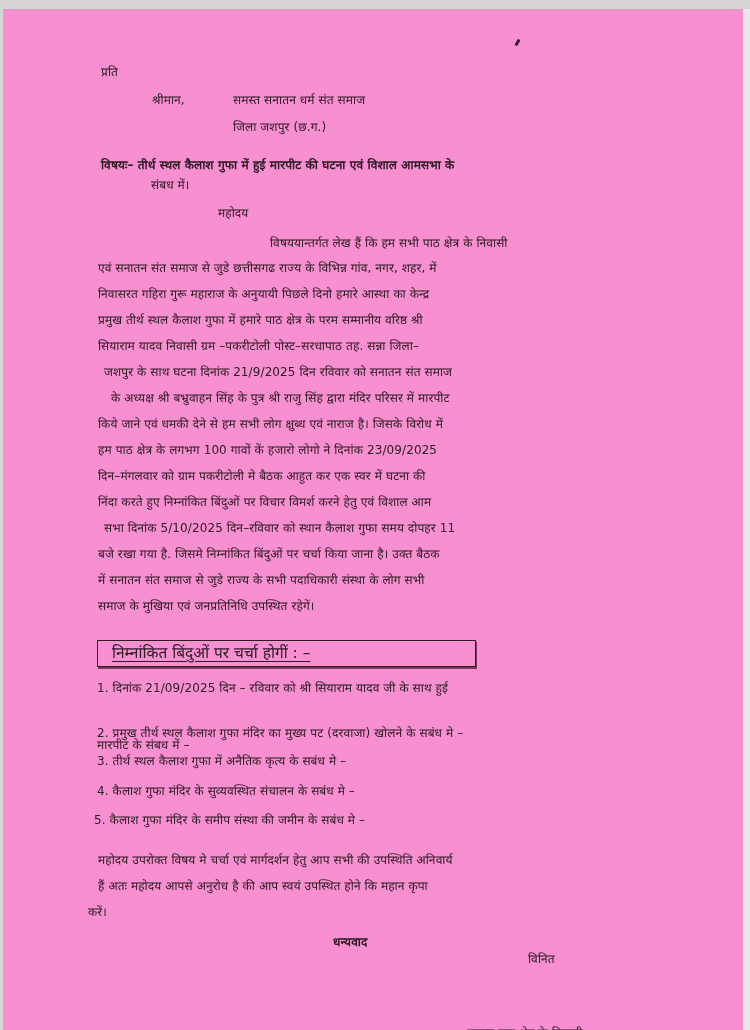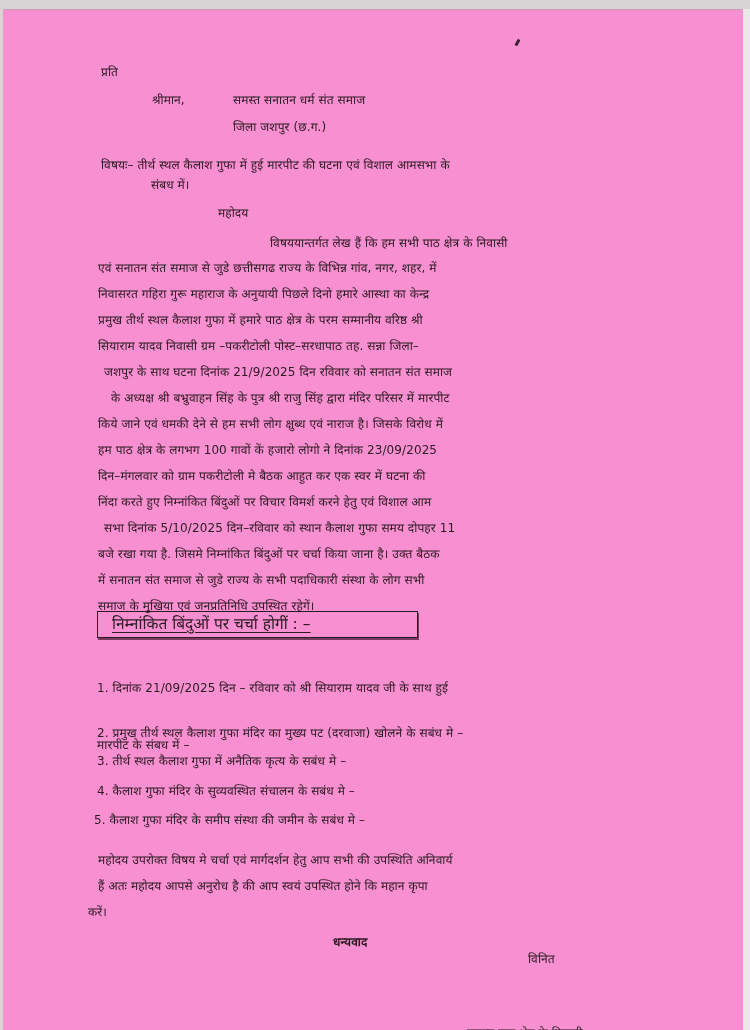--- a/index.html
+++ b/index.html
@@ -35,22 +35,22 @@
     .line {
       position: absolute;
       font-size: 12px;
       line-height: 20px;
       white-space: nowrap;
       letter-spacing: 0.1px;
     }
     .heading-box {
       position: absolute;
       left: 97px;
-      top: 611px;
-      width: 321px;
+      top: 640px;
+      width: 379px;
       height: 27px;
       border: 1.5px solid #2a1a22;
       box-sizing: border-box;
       box-shadow: 1px 2px 0 #7a3a60;
     }
     .heading-box span {
       position: absolute;
       left: 14px;
       top: 2px;
       font-size: 15.5px;
@@ -74,21 +74,21 @@
 <div class="paper">
   <div class="scan-mark" style="left:513px; top:29px;"></div>
 </div>
 <div class="right-margin"></div>
 
 <div class="line" style="left:101px; top:62px;">प्रति</div>
 <div class="line" style="left:152px; top:90px;">श्रीमान,</div>
 <div class="line" style="left:233px; top:90px;">समस्त सनातन धर्म संत समाज</div>
 <div class="line" style="left:233px; top:117px;">जिला जशपुर (छ.ग.)</div>
 
-<div class="line" style="left:101px; top:155px;">विषयः– तीर्थ स्थल कैलाश गुफा में हुई मारपीट की घटना एवं विशाल आमसभा के</div>
+<div class="line" style="left:101px; top:155px;font-weight:bold;">विषयः– तीर्थ स्थल कैलाश गुफा में हुई मारपीट की घटना एवं विशाल आमसभा के</div>
 <div class="line" style="left:151px; top:175px;">संबध में।</div>
 
 <div class="line" style="left:218px; top:203px;">महोदय</div>
 
 <div class="line" style="left:270px; top:233px;">विषययान्तर्गत लेख हैं कि हम सभी पाठ क्षेत्र के निवासी</div>
 <div class="line" style="left:98px; top:258px;">एवं सनातन संत समाज से जुडे छत्तीसगढ राज्य के विभिन्न गांव, नगर, शहर, में</div>
 <div class="line" style="left:98px; top:284px;">निवासरत गहिरा गुरू महाराज के अनुयायी पिछले दिनो हमारे आस्था का केन्द्र</div>
 <div class="line" style="left:98px; top:310px;">प्रमुख तीर्थ स्थल कैलाश गुफा में हमारे पाठ क्षेत्र के परम सम्मानीय वरिष्ठ श्री</div>
 <div class="line" style="left:98px; top:336px;">सियाराम यादव निवासी ग्रम –पकरीटोली पोस्ट–सरधापाठ तह. सन्ना जिला–</div>
 <div class="line" style="left:98px; top:362px;margin-left:6px;">जशपुर के साथ घटना दिनांक 21/9/2025 दिन रविवार को सनातन संत समाज</div>

